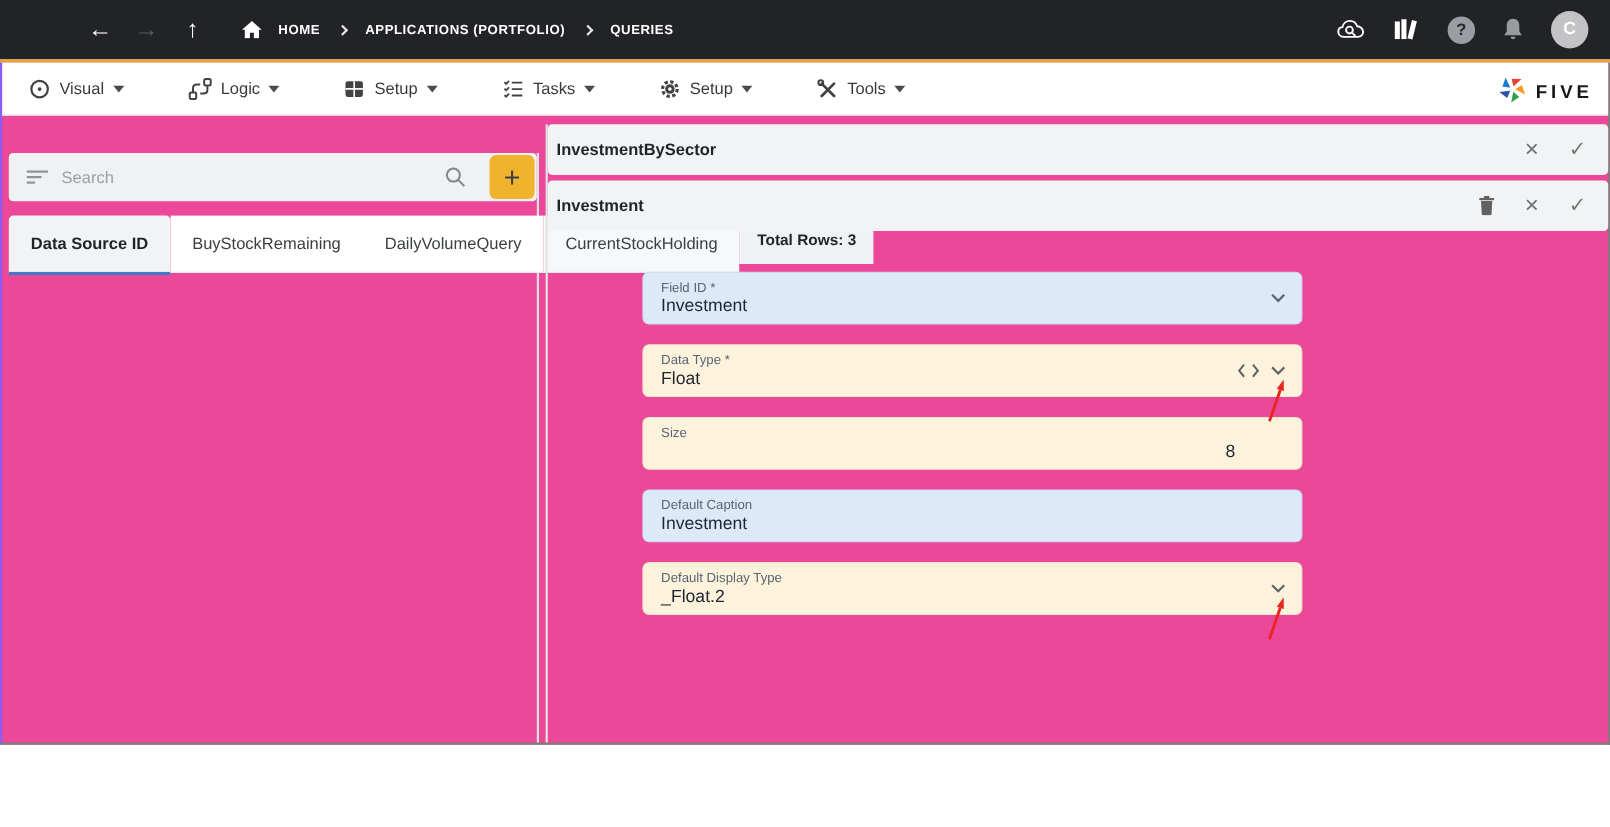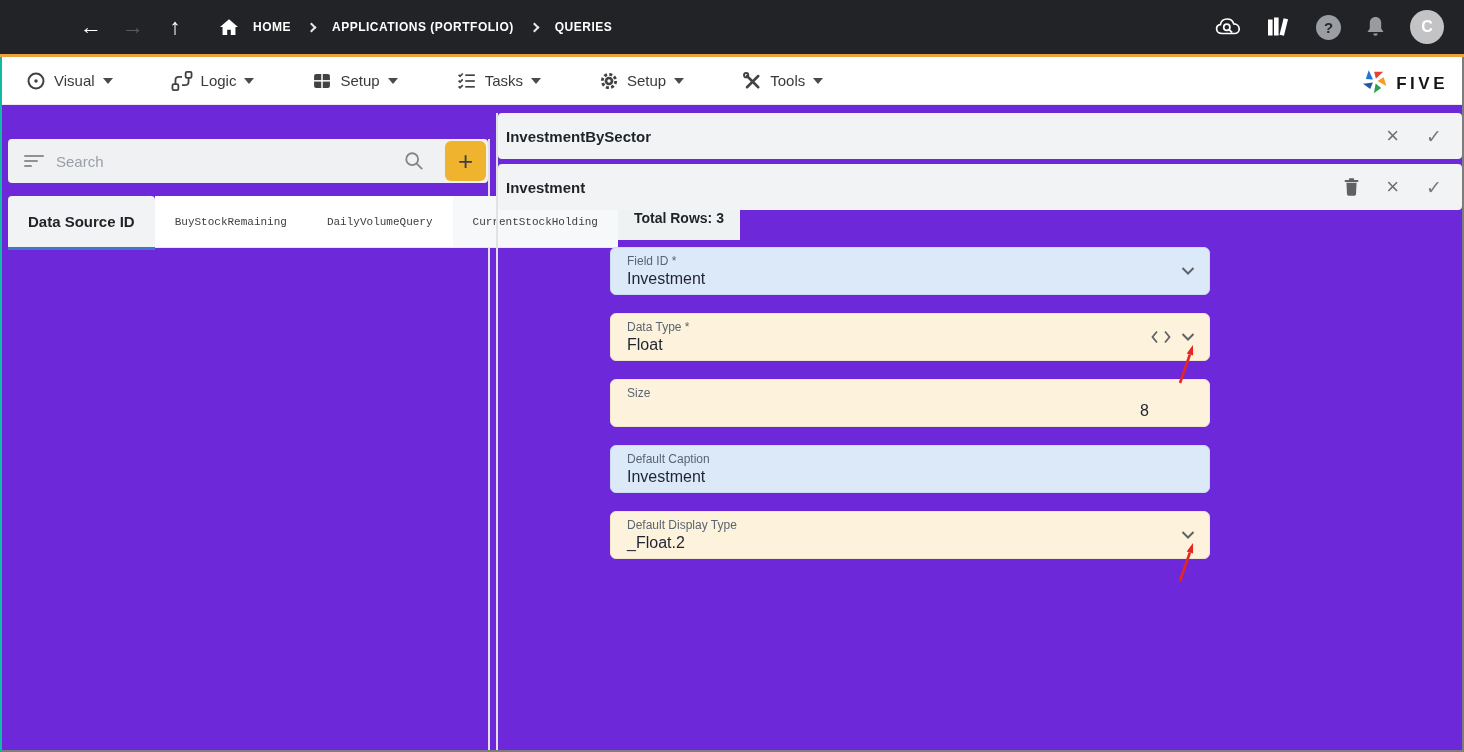--- a/index.html
+++ b/index.html
@@ -19,22 +19,22 @@
   .crumb { font-size:12px; font-weight:bold; letter-spacing:.5px; color:#fff; cursor:pointer; }
   .crumb-sep { width:7px; height:7px; border-top:2.4px solid #E8E8E8; border-right:2.4px solid #E8E8E8;
     transform:rotate(45deg); margin:0 2px; }
   .tb-right { margin-left:auto; display:flex; align-items:center; gap:25px; }
   .circle-badge { width:25px; height:25px; border-radius:50%; background:#9A9DA1; color:#26272A;
     font-size:15px; font-weight:bold; display:flex; align-items:center; justify-content:center; }
   .avatar { width:34px; height:34px; border-radius:50%; background:#C3C3C5; color:#fff;
     font-size:16px; font-weight:bold; display:flex; align-items:center; justify-content:center; }
 
   
-  .chrome { height:695px; border-left:2px solid #14b8a6; border-right:2px solid #7D7D7D;
-    border-bottom:2px solid #7D7D7D; display:flex; flex-direction:column; background:#6d28d9; }
+  .chrome { height:620px; border-left:2px solid #8b5cf6; border-right:2px solid #7D7D7D;
+    border-bottom:2px solid #7D7D7D; display:flex; flex-direction:column; background:#ec4899; }
 
   
   .menubar { height:48px; display:flex; align-items:center; padding:0 14px 0 24px;
     border-bottom:1px solid #ECECEC; background:#fff; flex:none; }
   .menu-item { display:flex; align-items:center; gap:8px; margin-right:58px; cursor:pointer; }
   .menu-item .lbl { font-size:15px; color:#3A3A3A; font-weight:500; }
   .caret-down { width:0; height:0; border-left:5px solid transparent; border-right:5px solid transparent;
     border-top:6px solid #4A4A4A; margin-top:1px; }
   .brand { margin-left:auto; display:flex; align-items:flex-end; gap:8px; }
   .brand .brand-text { font-size:17px; font-weight:600; letter-spacing:3.5px; color:#161616; }
@@ -50,41 +50,41 @@
   .search-input { flex:1; border:none; outline:none; background:transparent; font-size:15px;
     color:#202124; margin-left:12px; font-family:inherit; }
   .search-input::placeholder { color:#9AA0A6; }
   .add-btn { position:absolute; right:2px; top:2px; width:41px; height:40px; background:#F0B32E;
     border:none; border-radius:6px; font-size:26px; font-weight:500; color:#3C4043;
     display:flex; align-items:center; justify-content:center; cursor:pointer; line-height:1; }
   .list { margin-top:13px; flex:1; display:flex; flex-direction:row; min-height:0; }
   .list-header { height:54px; background:#F1F3F4; border-radius:4px 4px 0 0;
     border-bottom:3px solid #3D78C9; display:flex; align-items:center; padding:0 20px;
     font-size:15px; font-weight:bold; color:#1F2328; flex:none; }
-  .list-row { height:52px; display:flex; align-items:center; padding:0 20px; font-size:11px;
-    color:#3C4043; border-bottom:1px solid #E8EAED; cursor:pointer; flex:none; background:#fff;font-family:Liberation Mono, monospace; }
+  .list-row { height:52px; display:flex; align-items:center; padding:0 20px; font-size:15px;
+    color:#3C4043; border-bottom:1px solid #E8EAED; cursor:pointer; flex:none; background:#fff; }
   .list-row.alt { background:#F7F8F9; }
   .list-spacer { flex:1; }
   .list-footer { height:44px; background:#EFF2F3; display:flex; align-items:center;
     justify-content:flex-end; padding:0 16px; font-size:14px; font-weight:bold; color:#1F2328; flex:none; }
 
   
   .right-panel { flex:1; margin-left:6px; border-left:2px solid #E2E2E2; padding-left:0;
     display:flex; flex-direction:column; min-height:0; }
   .panel-bar { height:46px; background:#F1F3F4; border-radius:4px; display:flex; align-items:center;
     padding:0 20px 0 8px; flex:none; }
   .panel-bar + .panel-bar { margin-top:5px; }
   .panel-bar .bar-title { font-size:15px; font-weight:bold; color:#1F2328; }
   .bar-actions { margin-left:auto; display:flex; align-items:center; gap:27px; }
   .icon-btn { background:none; border:none; cursor:pointer; display:flex; align-items:center;
     justify-content:center; padding:0; }
   .x-glyph { font-size:22px; color:#6E7276; font-weight:400; line-height:1; }
   .check-glyph { font-size:19px; color:#757B78; line-height:1; }
 
-  .form-area { margin-top:37px; padding-left:112px; }
+  .form-area { margin-top:37px; padding-left:86px; }
   .field { position:relative; width:600px; height:48px; border-radius:6px; padding:6px 16px;
     margin-bottom:18px; cursor:text; }
   .field.blue  { background:#DCE9F9; border:1px solid #CCDCF0; }
   .field.cream { background:#FDF3DC; border:1px solid #EFE5C9; }
   .field .f-label { font-size:12px; color:#5A6472; }
   .field .f-value { font-size:16px; color:#1F2430; margin-top:2px; }
   .field .f-value.right { text-align:right; padding-right:44px; }
   .field .f-icons { position:absolute; right:14px; top:50%; transform:translateY(-50%);
     display:flex; align-items:center; gap:10px; }
   .red-arrow { position:absolute; right:9px; top:27px; overflow:visible; pointer-events:none; z-index:4; }

